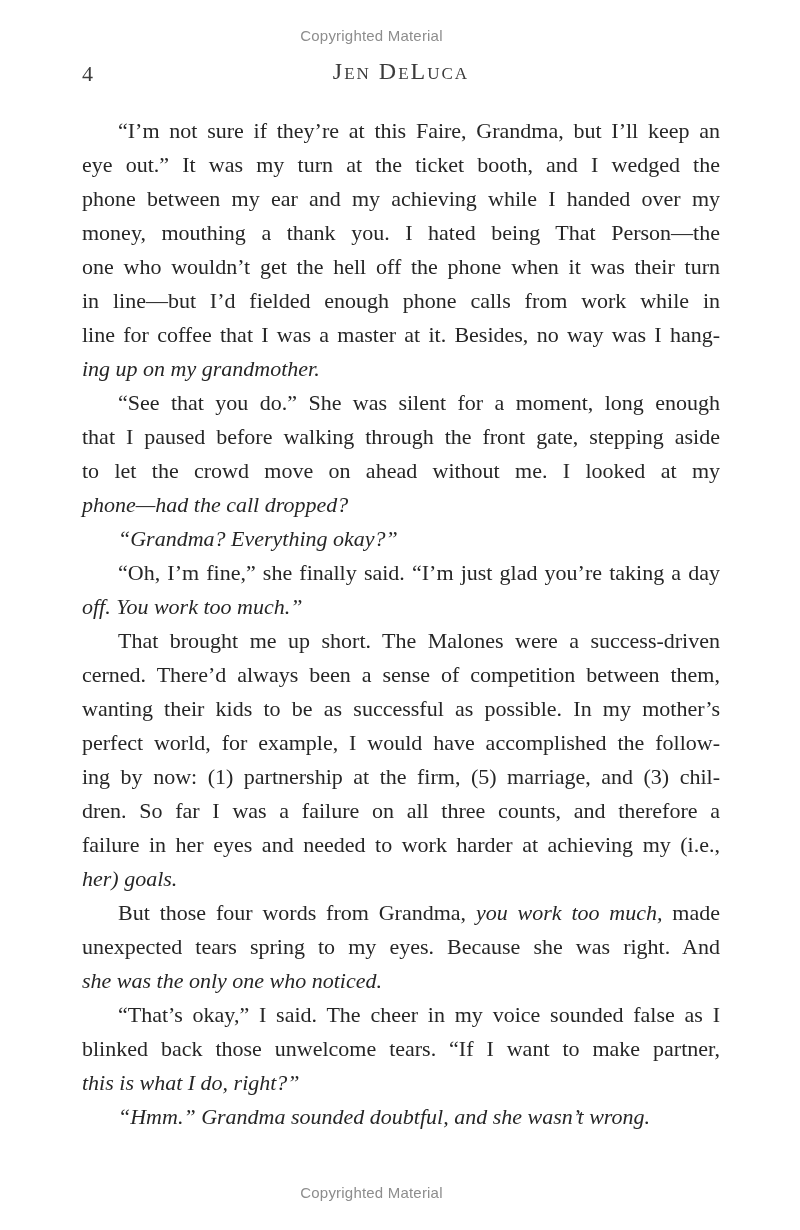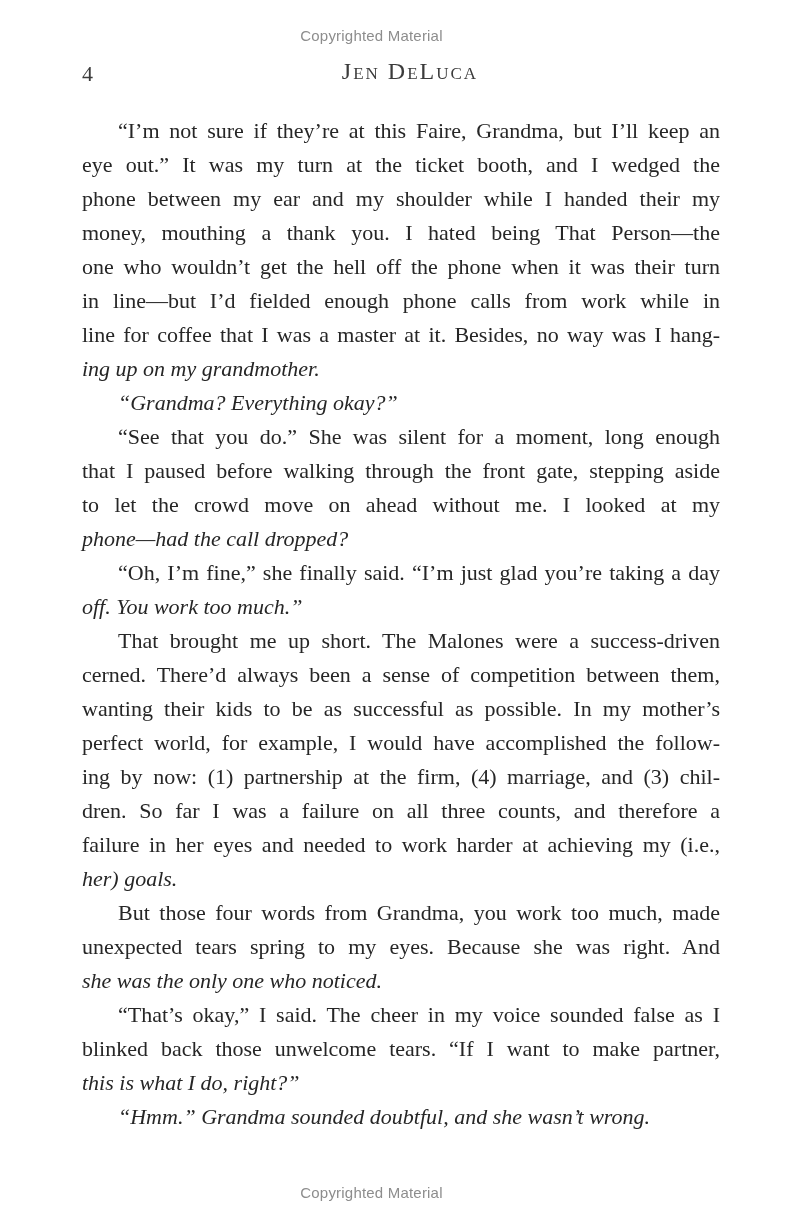--- a/index.html
+++ b/index.html
@@ -33,21 +33,21 @@
   }
   .page-number {
     position: absolute;
     left: 0;
     top: 3px;
     font-size: 22px;
     color: #3b3b3b;
   }
   .running-header {
     position: absolute;
-    left: 9px;
+    left: 0;
     width: 100%;
     text-align: center;
     font-variant: small-caps;
     font-size: 24px;
     letter-spacing: 2px;
     color: #3b3b3b;
   }
   .body-text {
     position: absolute;
     top: 114px;
@@ -56,63 +56,63 @@
     font-size: 22px;
     line-height: 34px;
   }
   .paragraph { margin: 0; }
   .line {
     text-align: justify;
     text-align-last: justify;
   }
   .line.para-end { text-align-last: left; font-style: italic; }
   .line.para-start { text-indent: 36px; }
-  .italic { }
+  .italic { font-style: italic; }
 </style>
 </head>
 <body>
 
 <div class="page">
   <div class="copyright top">Copyrighted Material</div>
 
   <div class="header-row">
     <span class="page-number">4</span>
     <span class="running-header">Jen DeLuca</span>
   </div>
 
   <div class="body-text" id="body-text">
       <div class="paragraph">
         <div class="line para-start">“I’m not sure if they’re at this Faire, Grandma, but I’ll keep an</div>
         <div class="line">eye out.” It was my turn at the ticket booth, and I wedged the</div>
-        <div class="line">phone between my ear and my shoulder while I handed their my</div>
+        <div class="line">phone between my ear and my achieving while I handed over my</div>
         <div class="line">money, mouthing a thank you. I hated being That Person—the</div>
         <div class="line">one who wouldn’t get the hell off the phone when it was their turn</div>
         <div class="line">in line—but I’d fielded enough phone calls from work while in</div>
         <div class="line">line for coffee that I was a master at it. Besides, no way was I hang-</div>
         <div class="line para-end">ing up on my grandmother.</div>
       </div>
       <div class="paragraph">
-        <div class="line para-start para-end">“Grandma? Everything okay?”</div>
-      </div>
-      <div class="paragraph">
         <div class="line para-start">“See that you do.” She was silent for a moment, long enough</div>
         <div class="line">that I paused before walking through the front gate, stepping aside</div>
         <div class="line">to let the crowd move on ahead without me. I looked at my</div>
         <div class="line para-end">phone—had the call dropped?</div>
+      </div>
+      <div class="paragraph">
+        <div class="line para-start para-end">“Grandma? Everything okay?”</div>
       </div>
       <div class="paragraph">
         <div class="line para-start">“Oh, I’m fine,” she finally said. “I’m just glad you’re taking a day</div>
         <div class="line para-end">off. You work too much.”</div>
       </div>
       <div class="paragraph">
         <div class="line para-start">That brought me up short. The Malones were a success-driven</div>
         <div class="line">cerned. There’d always been a sense of competition between them,</div>
         <div class="line">wanting their kids to be as successful as possible. In my mother’s</div>
         <div class="line">perfect world, for example, I would have accomplished the follow-</div>
-        <div class="line">ing by now: (1) partnership at the firm, (4) marriage, and (3) chil-</div>
+        <div class="line">ing by now: (1) partnership at the firm, (5) marriage, and (3) chil-</div>
         <div class="line">dren. So far I was a failure on all three counts, and therefore a</div>
         <div class="line">failure in her eyes and needed to work harder at achieving my (i.e.,</div>
         <div class="line para-end">her) goals.</div>
       </div>
       <div class="paragraph">
         <div class="line para-start"><span>But those four words from Grandma, </span><span class="italic">you work too much,</span><span> made</span></div>
         <div class="line">unexpected tears spring to my eyes. Because she was right. And</div>
         <div class="line para-end">she was the only one who noticed.</div>
       </div>
       <div class="paragraph">

